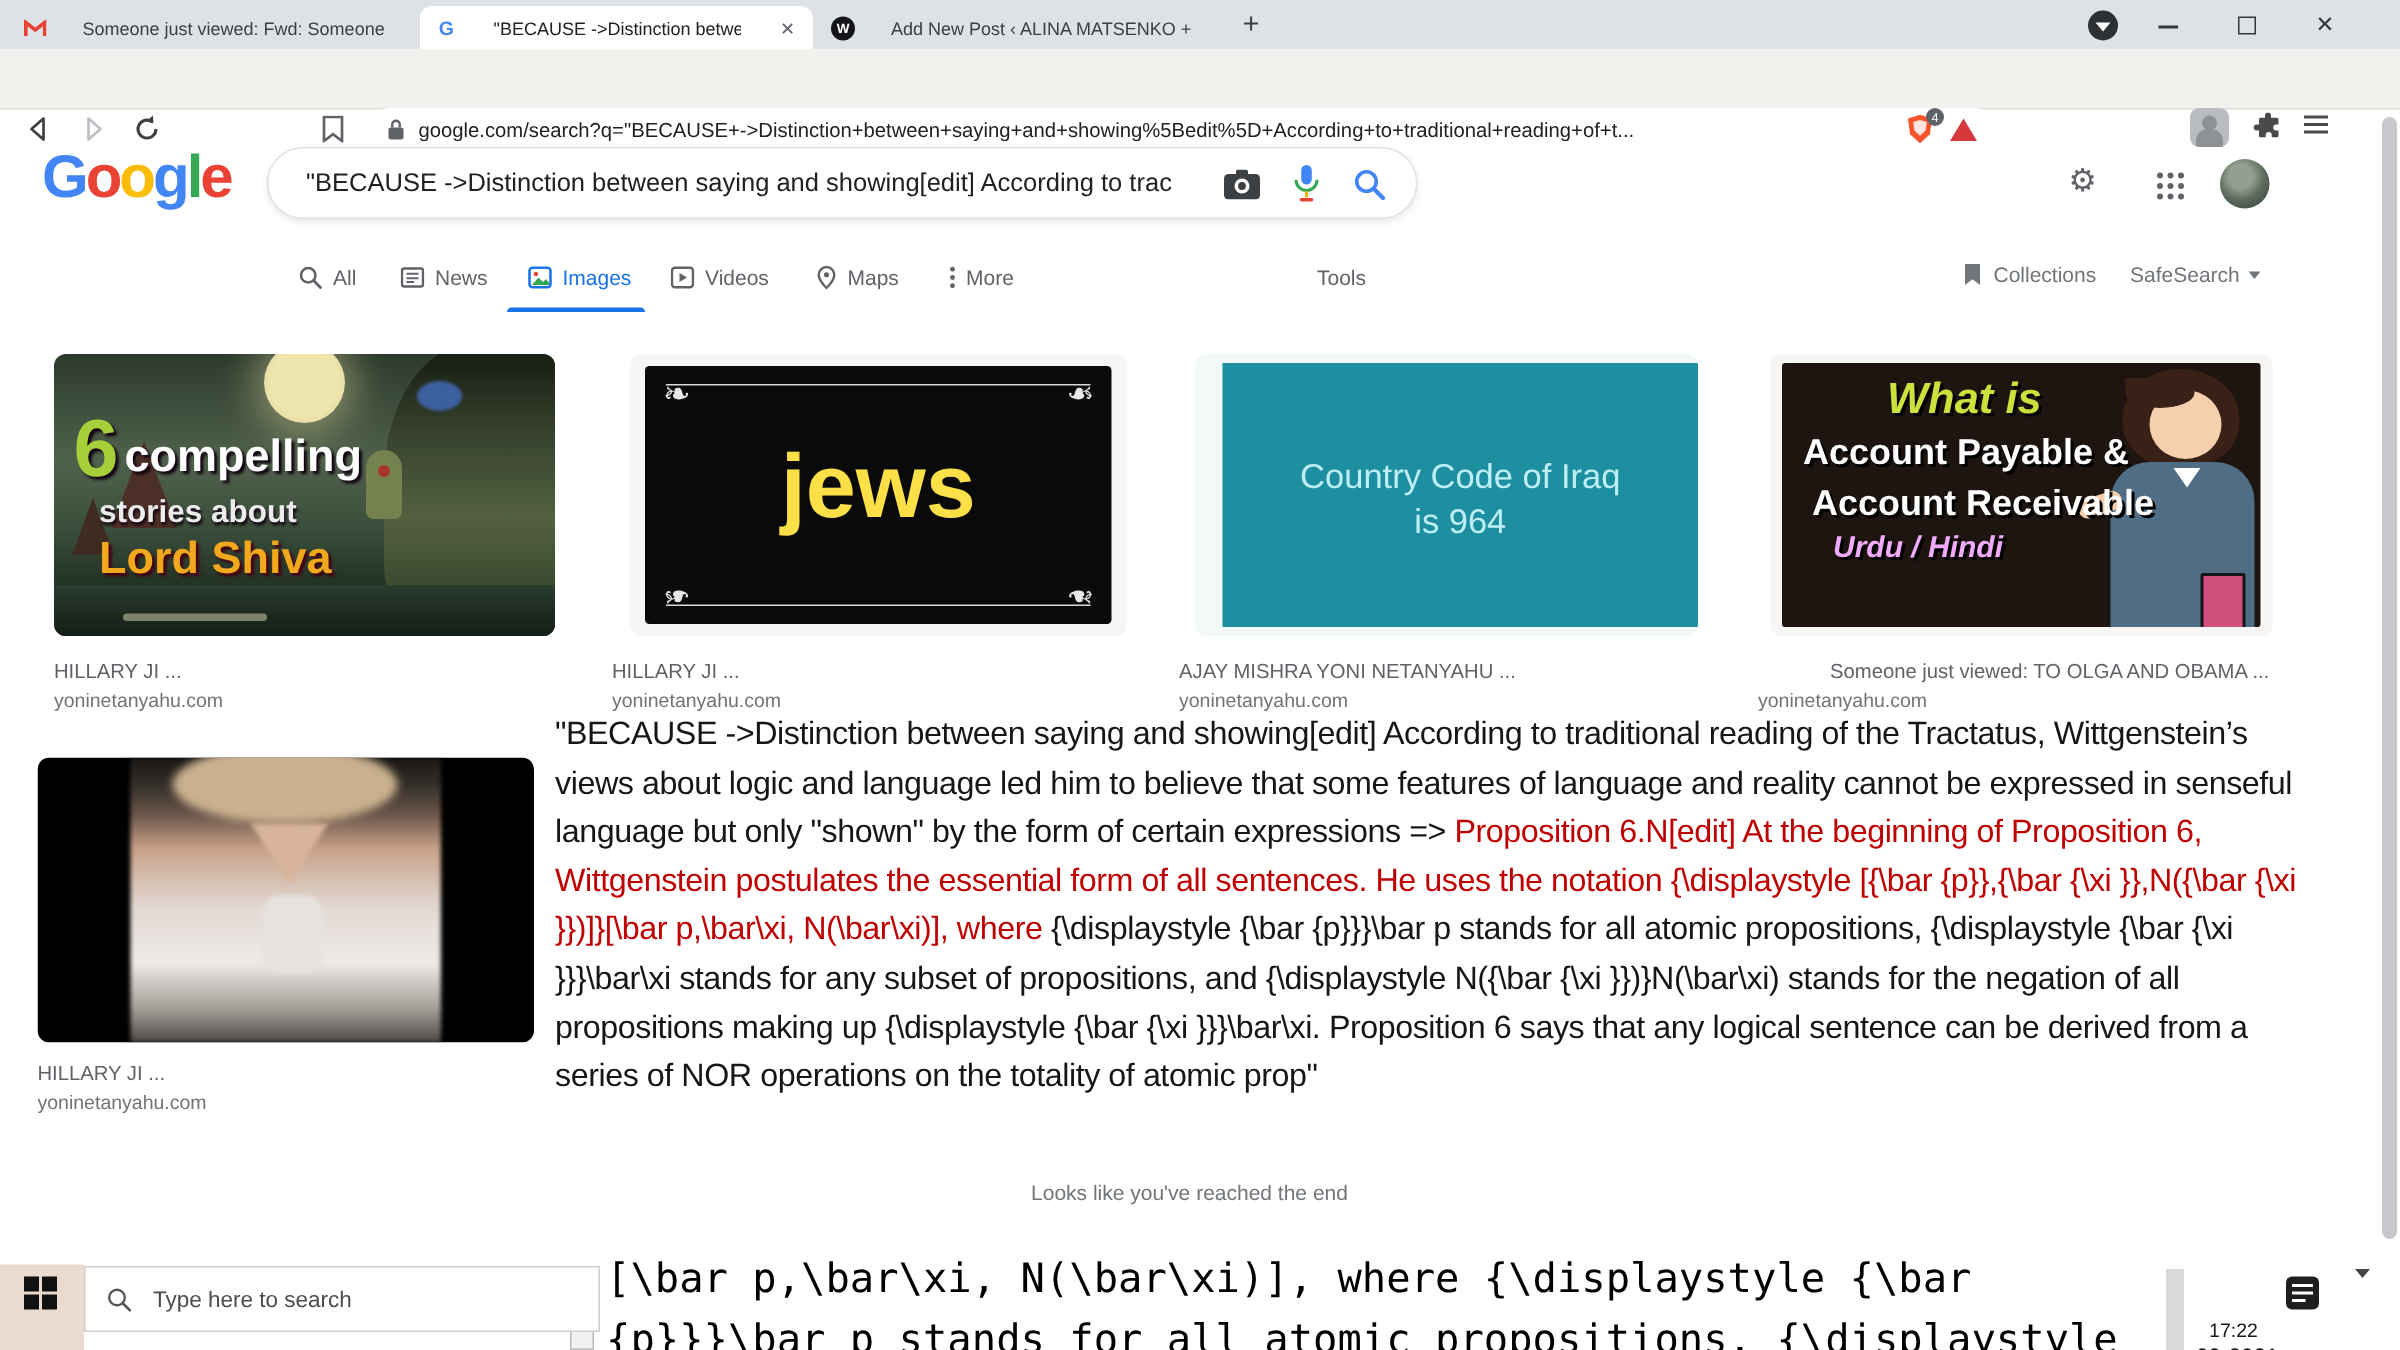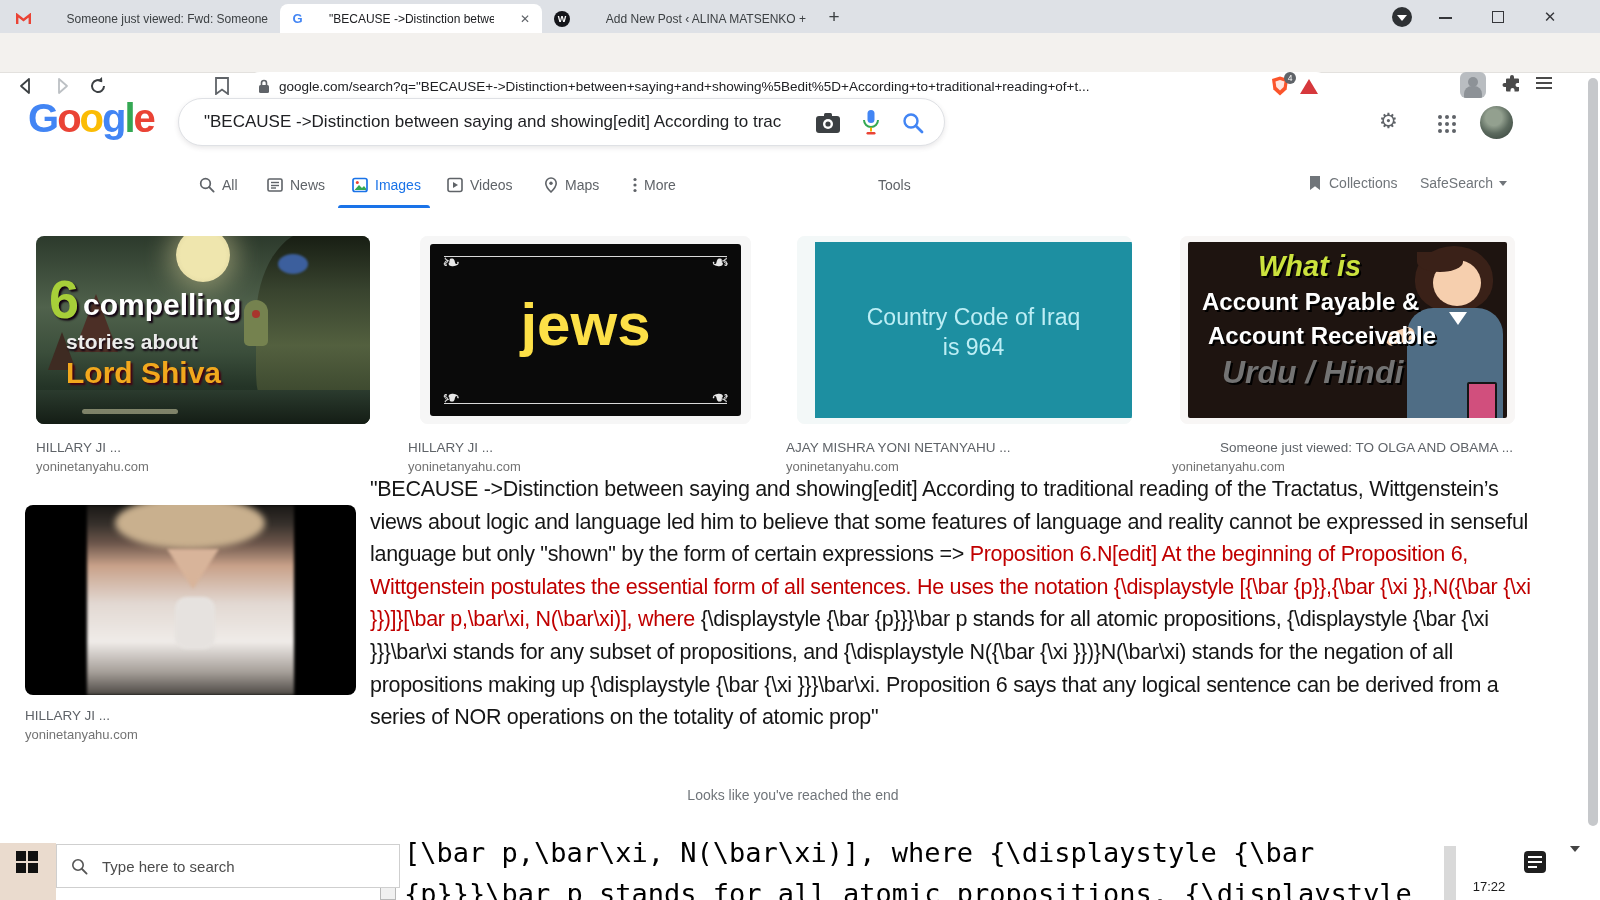--- a/index.html
+++ b/index.html
@@ -3,21 +3,21 @@
 <meta charset="utf-8">
 <style>
   html,body{margin:0;padding:0;}
   body{font-family:"Liberation Sans",sans-serif;}
   .screen{position:relative;width:1600px;height:900px;overflow:hidden;background:#fff;}
   .abs{position:absolute;}
 
   
   .tabbar{left:0;top:0;width:1600px;height:33px;background:#dee1e6;}
   .tab{top:4px;height:29px;display:flex;align-items:center;gap:24px;padding:0 10px;box-sizing:border-box;
-       font-size:12px;color:#3c4043;border-radius:8px 8px 0 0;overflow:hidden;text-align:right;}
+       font-size:12px;color:#3c4043;border-radius:8px 8px 0 0;overflow:hidden;}
   .tab .t-title{white-space:nowrap;overflow:hidden;text-overflow:clip;flex:1;}
   .tab1{left:6px;width:272px;}
   .tab2{left:280px;width:262px;background:#fff;color:#202124;}
   .tab3{left:544px;width:272px;}
   .fav{flex:0 0 auto;display:flex;align-items:center;justify-content:center;}
   .g-fav{width:15px;height:15px;font-weight:bold;font-size:13px;color:#4285f4;}
   .wp-fav{width:16px;height:16px;border-radius:50%;background:#14151a;color:#fff;font-size:9px;font-weight:bold;
           display:flex;align-items:center;justify-content:center;}
   .tab-close{font-size:12px;color:#5f6368;padding:0 2px;cursor:default;}
   .newtab{left:824px;top:7px;width:20px;height:20px;font-size:19px;color:#3c4043;line-height:20px;text-align:center;}
@@ -123,21 +123,21 @@
   .th-iraq{position:relative;width:100%;height:100%;background:#f3f8f8;}
   .iraq-box{position:absolute;left:18px;top:6px;right:0;bottom:6px;background:#1d8fa1;}
   .iraq-text{position:absolute;left:0;right:0;top:34%;text-align:center;color:#bdeef5;font-size:23px;font-weight:500;line-height:30px;}
 
   
   .th-acct{position:relative;width:100%;height:100%;background:#f8f6f5;}
   .acct-box{position:absolute;left:8px;top:6px;right:8px;bottom:6px;background:#1e1410;border-radius:2px;overflow:hidden;}
   .ac-what{position:absolute;left:70px;top:8px;font-size:29px;font-weight:bold;font-style:italic;color:#cbe23d;text-shadow:2px 2px 0 #000;}
   .ac-pay{position:absolute;left:14px;top:46px;font-size:24px;font-weight:bold;color:#fff;text-shadow:2px 2px 0 #000;}
   .ac-rec{position:absolute;left:20px;top:80px;font-size:24px;font-weight:bold;color:#fff;text-shadow:2px 2px 0 #000;}
-  .ac-urdu{position:absolute;left:34px;top:112px;font-size:32px;font-weight:bold;font-style:italic;color:#737373;text-shadow:2px 2px 0 #000;}
+  .ac-urdu{position:absolute;left:34px;top:112px;font-size:20px;font-weight:bold;font-style:italic;color:#f0abfc;text-shadow:2px 2px 0 #000;}
   .tea-hair{position:absolute;right:14px;top:4px;width:78px;height:66px;border-radius:50% 50% 46% 46%;background:#3a2118;}
   .tea-face{position:absolute;right:26px;top:18px;width:48px;height:46px;border-radius:50%;background:#f6cfae;}
   .tea-fringe{position:absolute;right:44px;top:10px;width:46px;height:20px;border-radius:0 0 50% 50%;background:#3a2118;}
   .tea-body{position:absolute;right:4px;top:66px;width:96px;height:114px;border-radius:26px 26px 0 0;background:#4f6d85;}
   .tea-collar{position:absolute;right:40px;top:70px;width:0;height:0;border-left:9px solid transparent;
     border-right:9px solid transparent;border-top:13px solid #fff;}
   .tea-arm{position:absolute;right:92px;top:88px;width:30px;height:13px;border-radius:7px;background:#f6cfae;transform:rotate(-18deg);}
   .tea-book{position:absolute;right:10px;top:140px;width:26px;height:36px;background:#d14f7d;border:2px solid #151515;border-radius:2px;}
 
   

